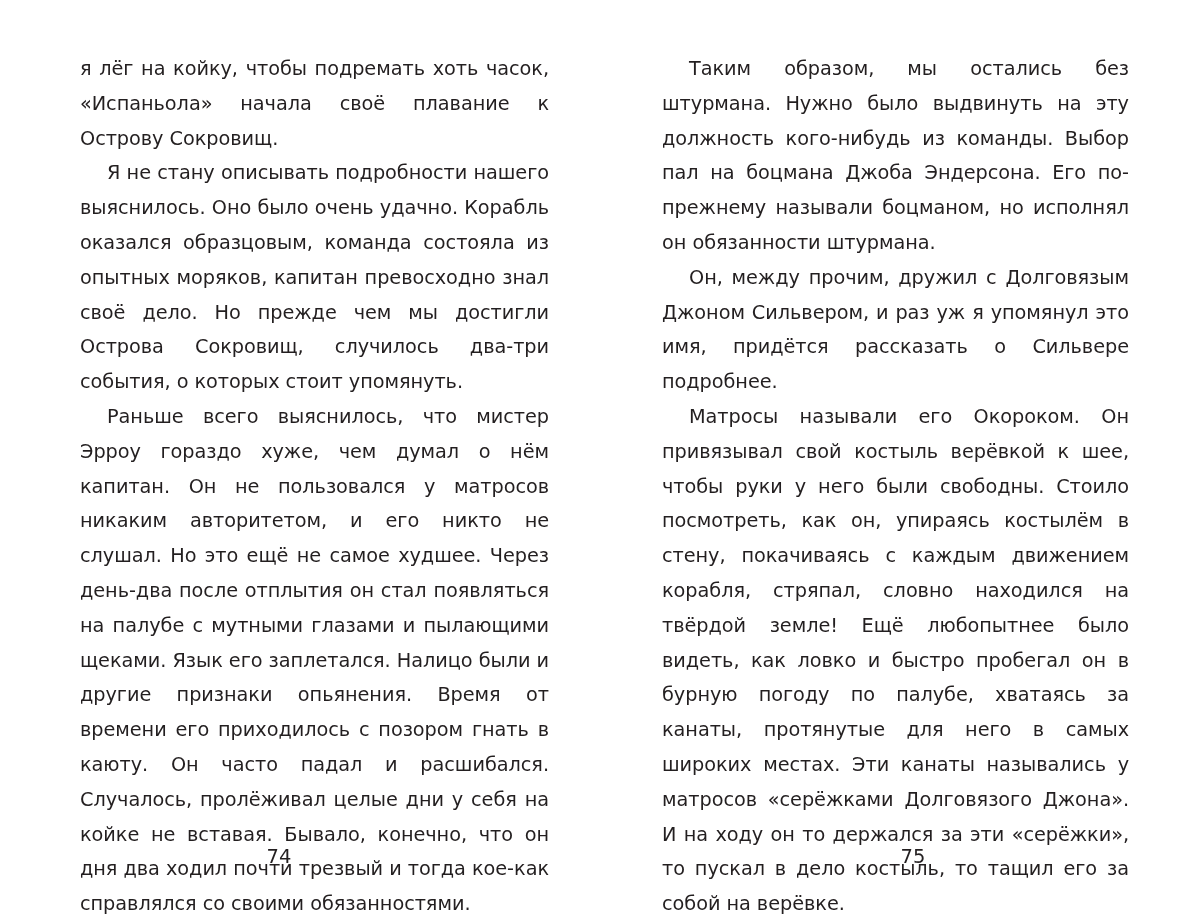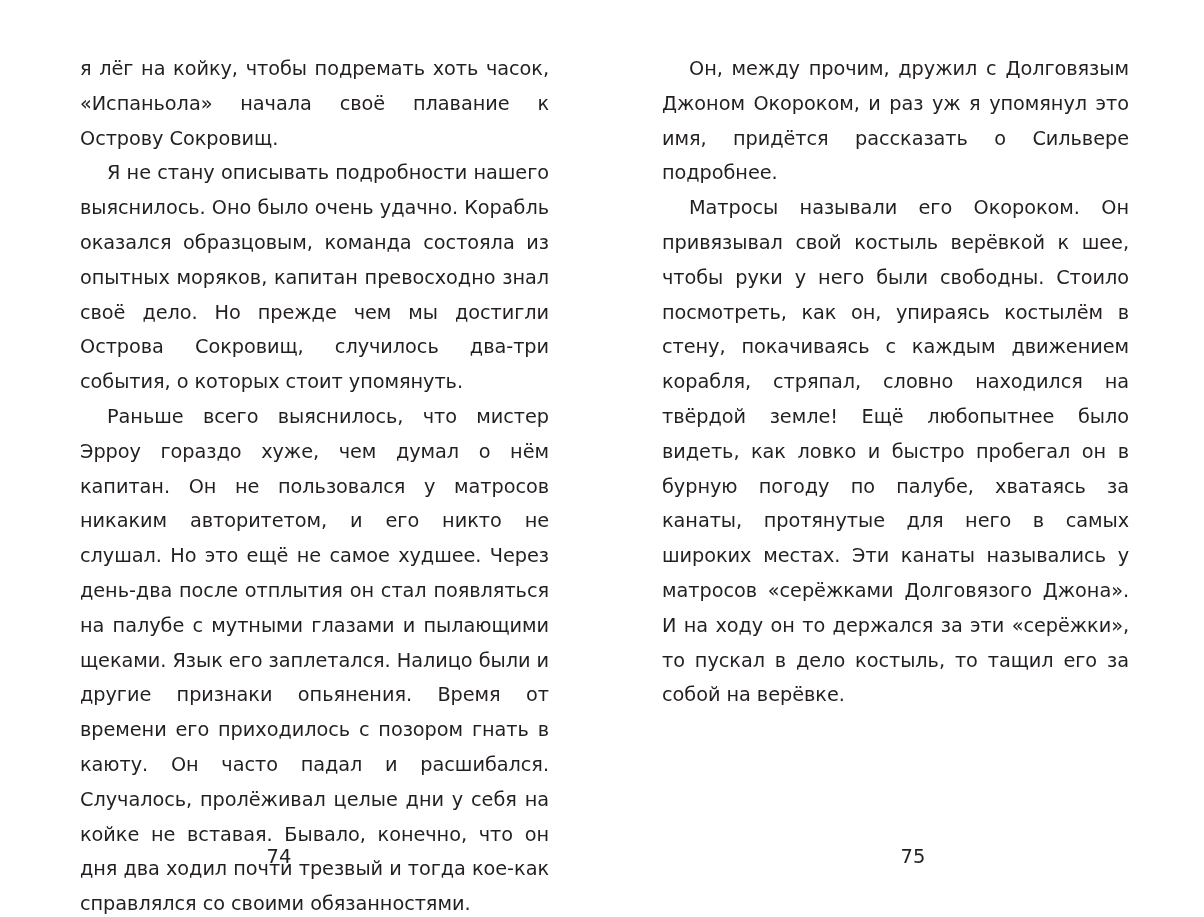--- a/index.html
+++ b/index.html
@@ -99,21 +99,22 @@
         <p class="para noindent">я лёг на койку, чтобы подремать хоть часок, «Испаньола» начала своё плавание к Острову Сокровищ.</p>
         <p class="para">Я не стану описывать подробности нашего выяснилось. Оно было очень удачно. Корабль оказался образцовым, команда состояла из опытных моряков, капитан превосходно знал своё дело. Но прежде чем мы достигли Острова Сокровищ, случилось два-три события, о которых стоит упомянуть.</p>
         <p class="para">Раньше всего выяснилось, что мистер Эрроу гораздо хуже, чем думал о нём капитан. Он не пользовался у матросов никаким авторитетом, и его никто не слушал. Но это ещё не самое худшее. Через день-два после отплытия он стал появляться на палубе с мутными глазами и пылающими щеками. Язык его заплетался. Налицо были и другие признаки опьянения. Время от времени его приходилось с позором гнать в каюту. Он часто падал и расшибался. Случалось, пролёживал целые дни у себя на койке не вставая. Бывало, конечно, что он дня два ходил почти трезвый и тогда кое-как справлялся со своими обязанностями.</p>
 
       </div>
       <div class="folio">74</div>
     </div>
 
     <div class="book-page right">
       <div class="text-block">
-        <p class="para">Он, между прочим, дружил с Долговязым Джоном Окороком, и раз уж я упомянул это имя, придётся рассказать о Сильвере подробнее.</p>
+        <p class="para">Таким образом, мы остались без штурмана. Нужно было выдвинуть на эту должность кого-нибудь из команды. Выбор пал на боцмана Джоба Эндерсона. Его по-прежнему называли боцманом, но исполнял он обязанности штурмана.</p>
+        <p class="para">Он, между прочим, дружил с Долговязым Джоном Сильвером, и раз уж я упомянул это имя, придётся рассказать о Сильвере подробнее.</p>
         <p class="para">Матросы называли его Окороком. Он привязывал свой костыль верёвкой к шее, чтобы руки у него были свободны. Стоило посмотреть, как он, упираясь костылём в стену, покачиваясь с каждым движением корабля, стряпал, словно находился на твёрдой земле! Ещё любопытнее было видеть, как ловко и быстро пробегал он в бурную погоду по палубе, хватаясь за канаты, протянутые для него в самых широких местах. Эти канаты назывались у матросов «серёжками Долговязого Джона». И на ходу он то держался за эти «серёжки», то пускал в дело костыль, то тащил его за собой на верёвке.</p>
 
       </div>
       <div class="folio">75</div>
     </div>
 
   </div>
 </div>
 
 </body></html>

